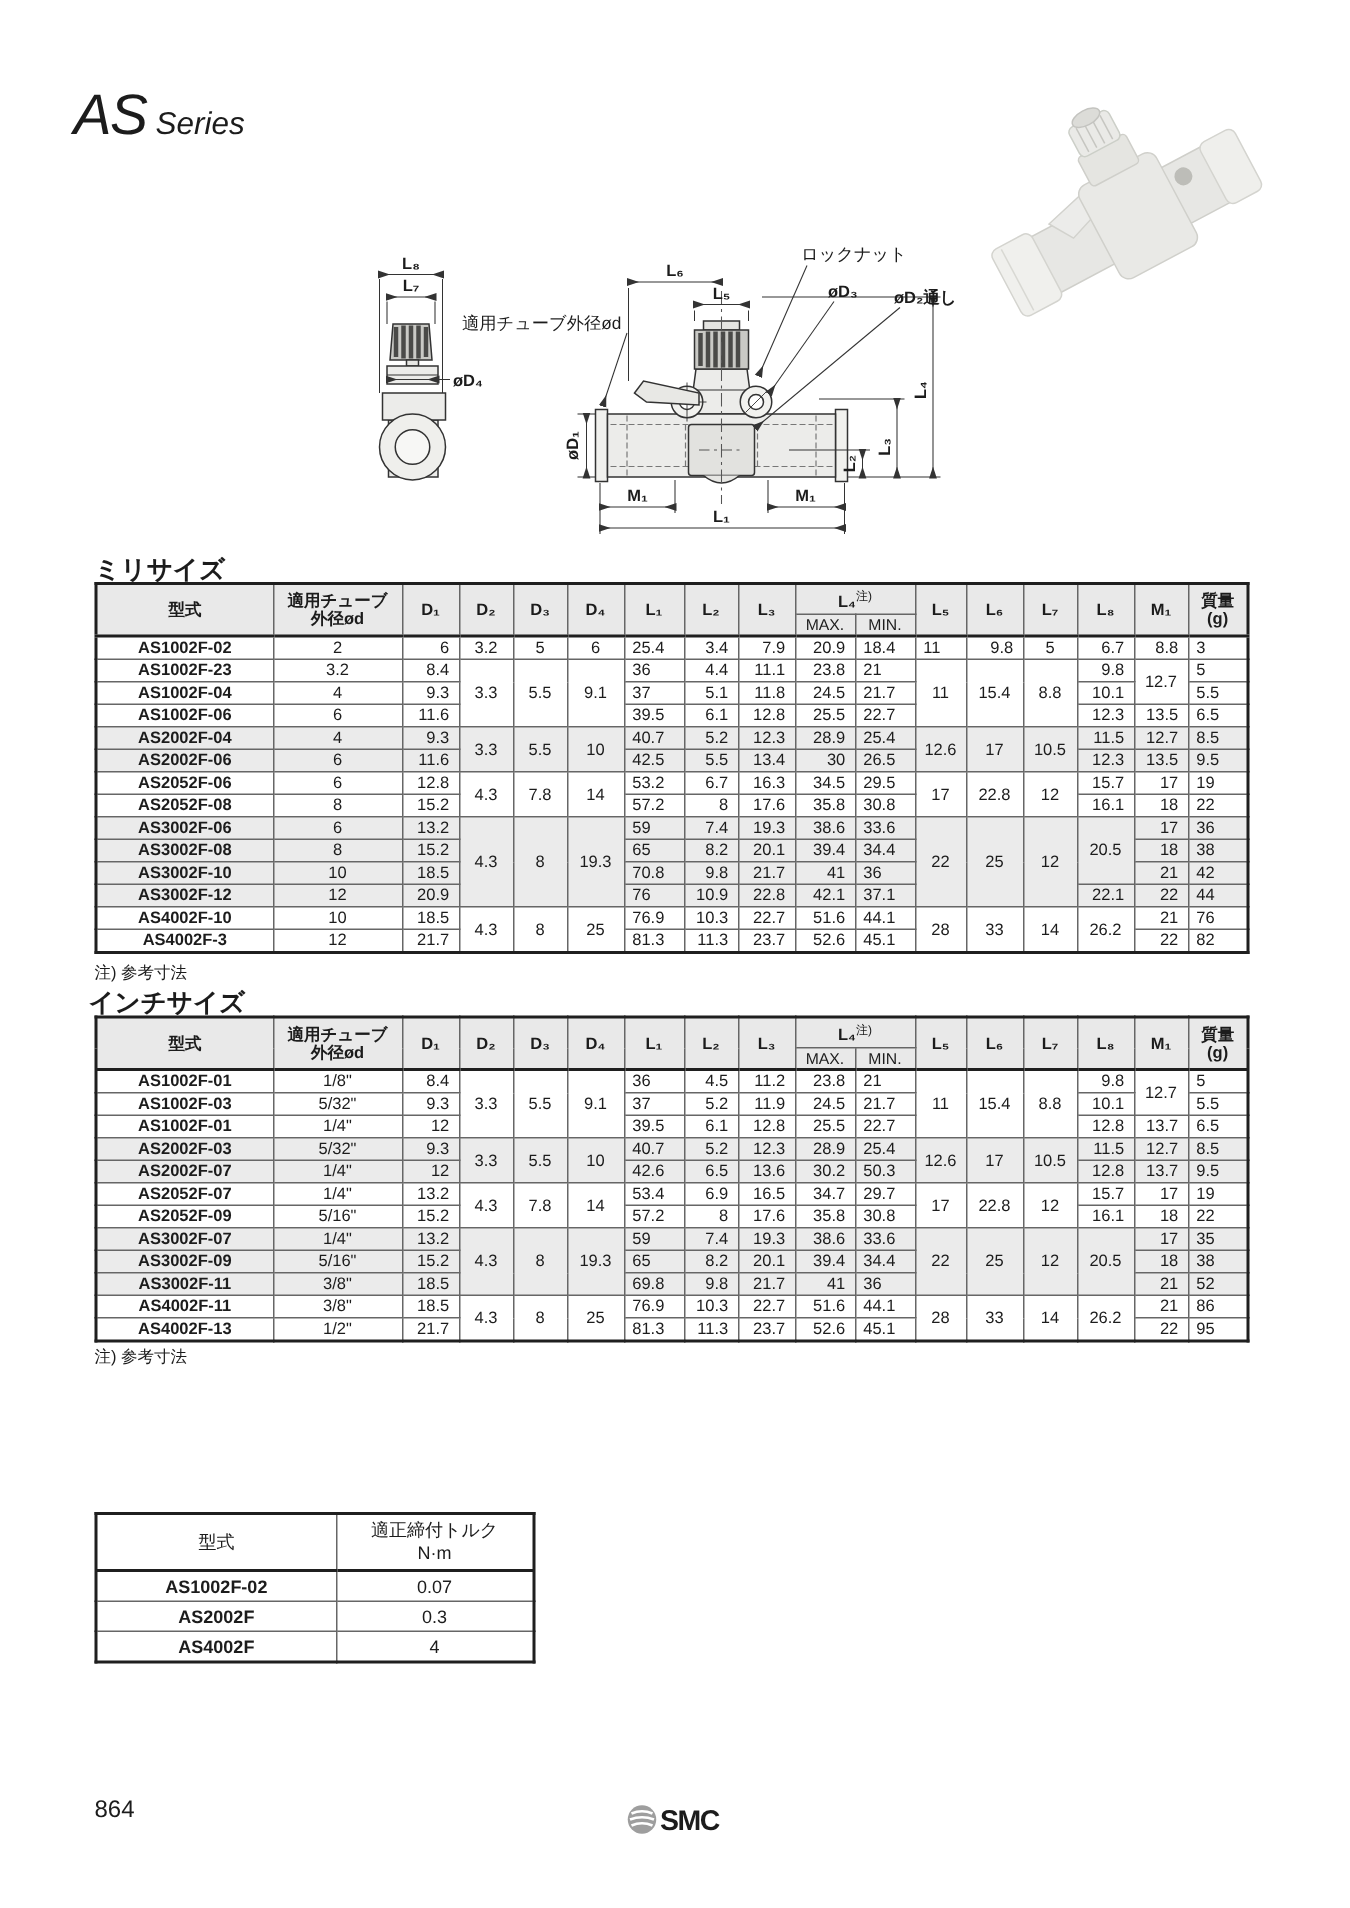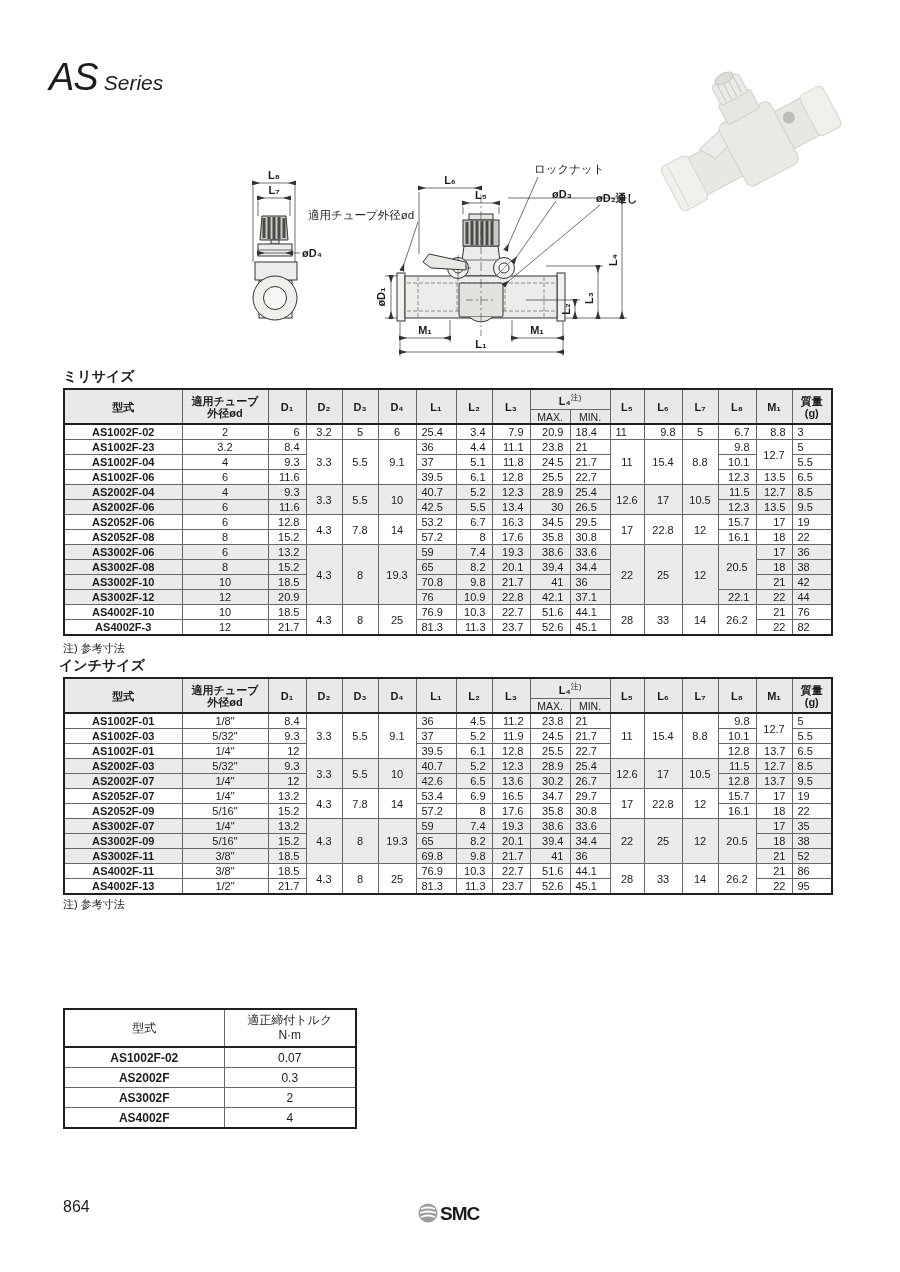--- a/index.html
+++ b/index.html
@@ -19,21 +19,21 @@
   .sect .label{position:relative;z-index:2;display:inline-block;font-size:17px;font-weight:bold;
                letter-spacing:1px;padding-bottom:6px;border-bottom:4px solid #000;}
   
   .photo{position:absolute;left:645px;top:56px;width:215px;height:180px;background:#fff;z-index:3;}
   
   .drawing{position:absolute;left:226px;top:150px;width:440px;height:212px;}
   svg text{fill:var(--ink);}
   .dimtxt{font-size:11px;font-weight:bold;font-family:"Liberation Sans","DejaVu Sans",sans-serif;}
   .jptxt{font-size:11.5px;font-family:"Liberation Sans","DejaVu Sans",sans-serif;}
   
-  .tbl-title{position:absolute;font-size:14px;font-weight:bold;}
+  .tbl-title{position:absolute;font-size:17px;font-weight:bold;}
   table.dim{border-collapse:collapse;table-layout:fixed;font-size:11px;border:2px solid var(--border-dark);}
   table.dim th,table.dim td{border:1px solid var(--border-light);padding:0 3px;line-height:12px;}
   table.dim thead th{background:var(--header-bg);font-weight:bold;white-space:pre-line;
                      text-align:center;height:19px;font-size:11px;}
   table.dim thead tr:last-child th{height:13px;font-weight:normal;font-size:10.5px;}
   table.dim thead th .hsup{font-size:8px;vertical-align:super;font-weight:normal;}
   table.dim tbody tr:first-child td{border-top:2px solid var(--border-dark);}
   table.dim td{height:14px;text-align:center;background:#fff;}
   table.dim td.al{text-align:left;padding-left:5px;}
   table.dim td.ar{text-align:right;padding-right:6px;}
@@ -589,21 +589,21 @@
           <td class="al">8.5</td>
         </tr>
         <tr class="shade">
           <td class="model">AS2002F-07</td>
           <td>1/4"</td>
           <td class="ar">12</td>
           <td class="al">42.6</td>
           <td class="ar">6.5</td>
           <td class="ar">13.6</td>
           <td class="ar">30.2</td>
-          <td class="al">26.7</td>
+          <td class="al">50.3</td>
           <td class="ar">12.8</td>
           <td class="ar">13.7</td>
           <td class="al">9.5</td>
         </tr>
         <tr>
           <td class="model">AS2052F-07</td>
           <td>1/4"</td>
           <td class="ar">13.2</td>
           <td rowspan="2" class="m">4.3</td>
           <td rowspan="2" class="m">7.8</td>
@@ -727,24 +727,20 @@
   <tbody>
         <tr>
           <td class="model">AS1002F-02</td>
           <td>0.07</td>
         </tr>
         <tr>
           <td class="model">AS2002F</td>
           <td>0.3</td>
         </tr>
         <tr>
-          <td class="model">AS3002F</td>
-          <td>2</td>
-        </tr>
-        <tr>
           <td class="model">AS4002F</td>
           <td>4</td>
         </tr>
       </tbody>
     </table>
 
   <div class="pageno">864</div>
   <div class="logo">
     <svg width="64" height="26" viewBox="0 0 64 26">
       <circle cx="10" cy="13" r="9.5" fill="#9e9e9e"></circle>

